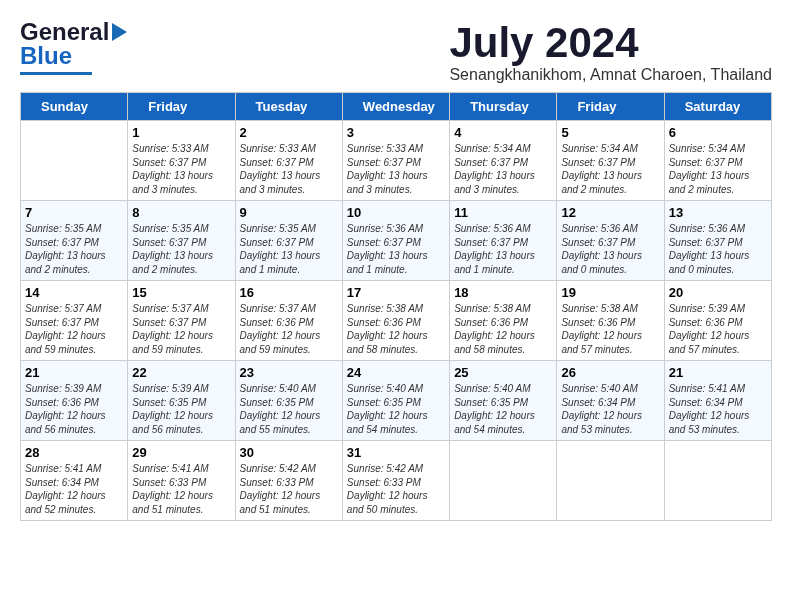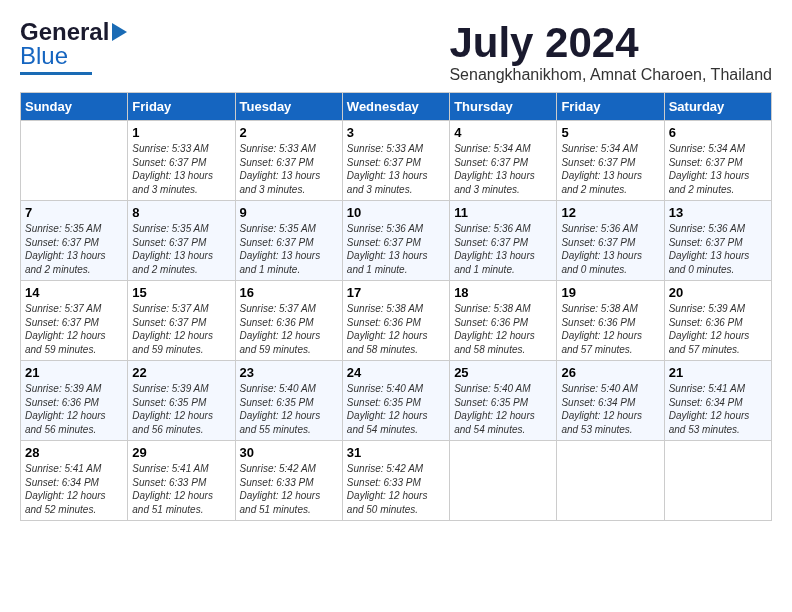--- a/index.html
+++ b/index.html
@@ -38,21 +38,21 @@
     table {
       width: 100%;
       border-collapse: collapse;
       table-layout: fixed;
     }
     th {
       background-color: #1565c0;
       color: #fff;
       font-size: 13px;
       font-weight: bold;
-      padding: 6px 4px;
+      padding: 6px 20px;
       text-align: left;
       border: 1px solid #ccc;
       margin-top: 19px;
     }
     td {
       border: 1px solid #ccc;
       vertical-align: top;
       padding: 4px;
       font-size: 10px;
       color: #333;
@@ -82,21 +82,21 @@
 
 <div class="header">
   <div class="logo">
     <div style="display:flex;align-items:center;">
       <span style="font-size:24px;font-weight:bold;color:#1a1a2e;line-height:1;">
         <span style="color:#1a1a2e;">General</span>
       </span>
       <span style="display:inline-block;width:0;height:0;border-top:9px solid transparent;border-bottom:9px solid transparent;border-left:15px solid #1a6bb5;margin-left:3px;"></span>
     </div>
     <div style="display:flex;align-items:center;margin-top:-2px;">
-      <span style="font-size:24px;font-weight:normal;color:#1565c0;">Blue</span>
+      <span style="font-size:24px;font-weight:bold;color:#1565c0;">Blue</span>
     </div>
     <div style="height:3px;background:#1a6bb5;width:72px;margin-top:2px;"></div>
   </div>
   <div class="title-block">
     <div class="month-title">July 2024</div>
     <div class="location-title">Senangkhanikhom, Amnat Charoen, Thailand</div>
   </div>
 </div>
 
 <table>

